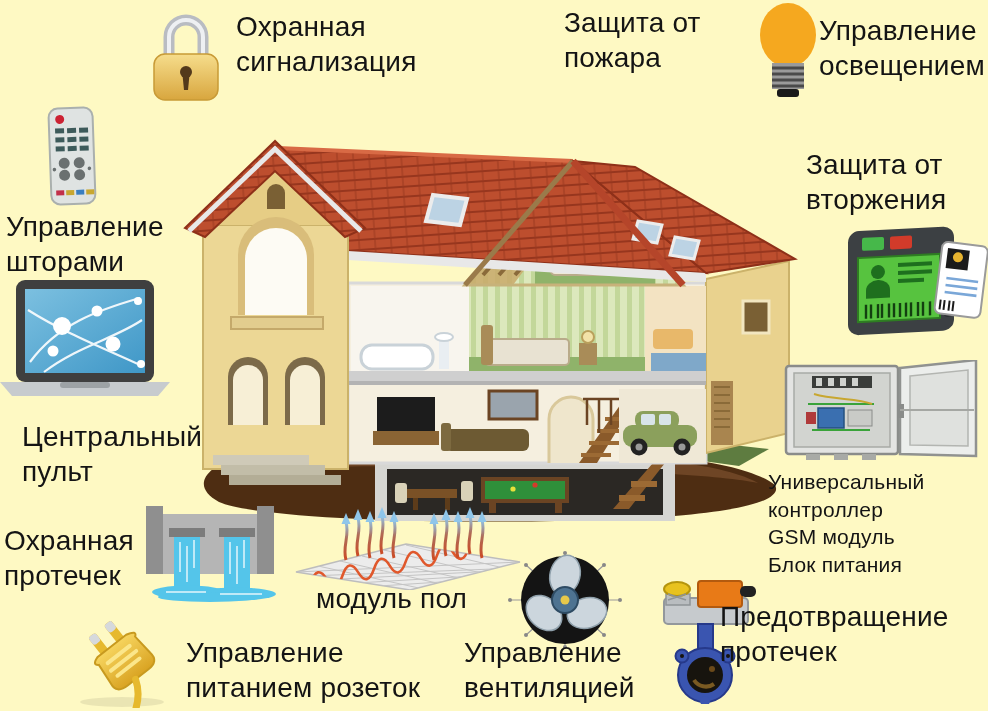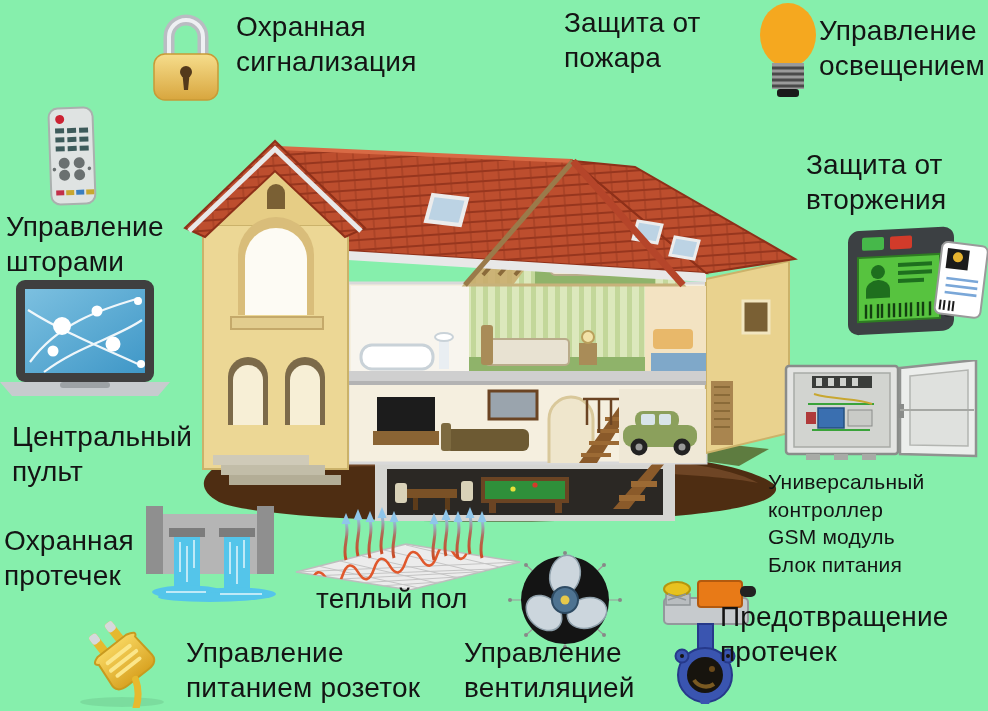--- a/index.html
+++ b/index.html
@@ -1,17 +1,17 @@
 <!DOCTYPE html>
 <html><head>
 <meta charset="utf-8">
 <style>
   html,body{margin:0;padding:0;background:#ffffff;}
   .canvas{
-    position:relative;width:988px;height:711px;background:#86efac;overflow:hidden;
+    position:relative;width:988px;height:711px;background:#fef9c3;overflow:hidden;
     font-family:"Liberation Sans",sans-serif;
   }
   .label{
     position:absolute;white-space:pre-line;color:#141414;
     font-size:28px;line-height:1.24;letter-spacing:.2px;
   }
   .label.big{font-size:21px;line-height:1.32;}
   .icon{position:absolute;display:block;}
 </style>
 </head>
@@ -391,31 +391,31 @@
   </svg>
 
   <div class="label" style="left:236px;top:10px">Охранная
 сигнализация</div>
   <div class="label" style="left:564px;top:6px">Защита от
 пожара</div>
   <div class="label" style="left:819px;top:14px">Управление
 освещением</div>
   <div class="label" style="left:6px;top:210px">Управление
 шторами</div>
-  <div class="label" style="left:12px;top:420px">Центральный
+  <div class="label" style="left:22px;top:420px">Центральный
 пульт</div>
   <div class="label" style="left:806px;top:148px">Защита от
 вторжения</div>
   <div class="label big" style="left:768px;top:468px">Универсальный
 контроллер
 GSM модуль
 Блок питания</div>
   <div class="label" style="left:4px;top:524px">Охранная
 протечек</div>
-  <div class="label" style="left:316px;top:582px">теплый пол</div>
+  <div class="label" style="left:316px;top:582px">модуль пол</div>
   <div class="label" style="left:186px;top:636px">Управление
 питанием розеток</div>
   <div class="label" style="left:464px;top:636px">Управление
 вентиляцией</div>
   <div class="label" style="left:720px;top:600px">Предотвращение
 протечек</div>
 
 </div>
 
 </body></html>

